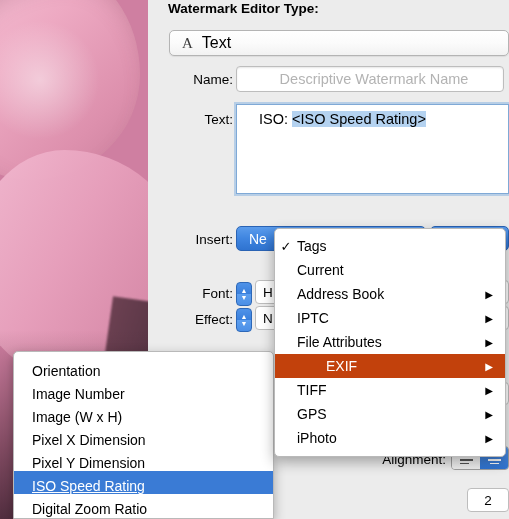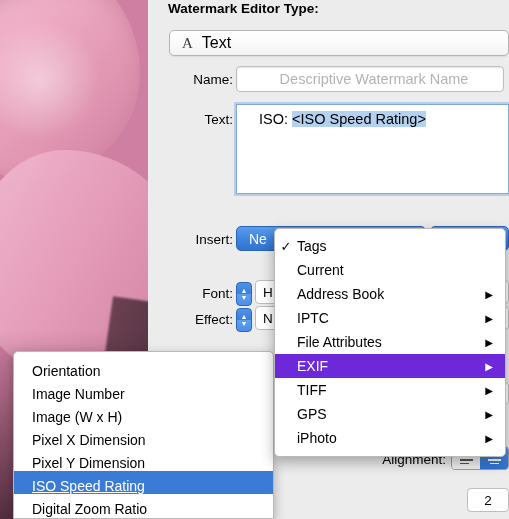--- a/index.html
+++ b/index.html
@@ -316,21 +316,21 @@
   }
   .insert-menu .mi .check {
     width: 22px; text-align: center;
     font-size: 13px; color: #000;
   }
   .insert-menu .mi .label { flex: 1; }
   .insert-menu .mi .arrow {
     width: 16px; text-align: center;
     font-size: 10px; color: #000;
   }
-  .insert-menu .mi.sel { background: #6d28d9; color: #fff; }
+  .insert-menu .mi.sel { background: #c2410c; color: #fff; gap: 29px; }
   .insert-menu .mi.sel .arrow,
   .insert-menu .mi.sel .check { color: #fff; }
 </style>
 </head>
 <body>
 
 <div id="root">
 
   <div class="photo">
     <div class="petal-a"></div>

